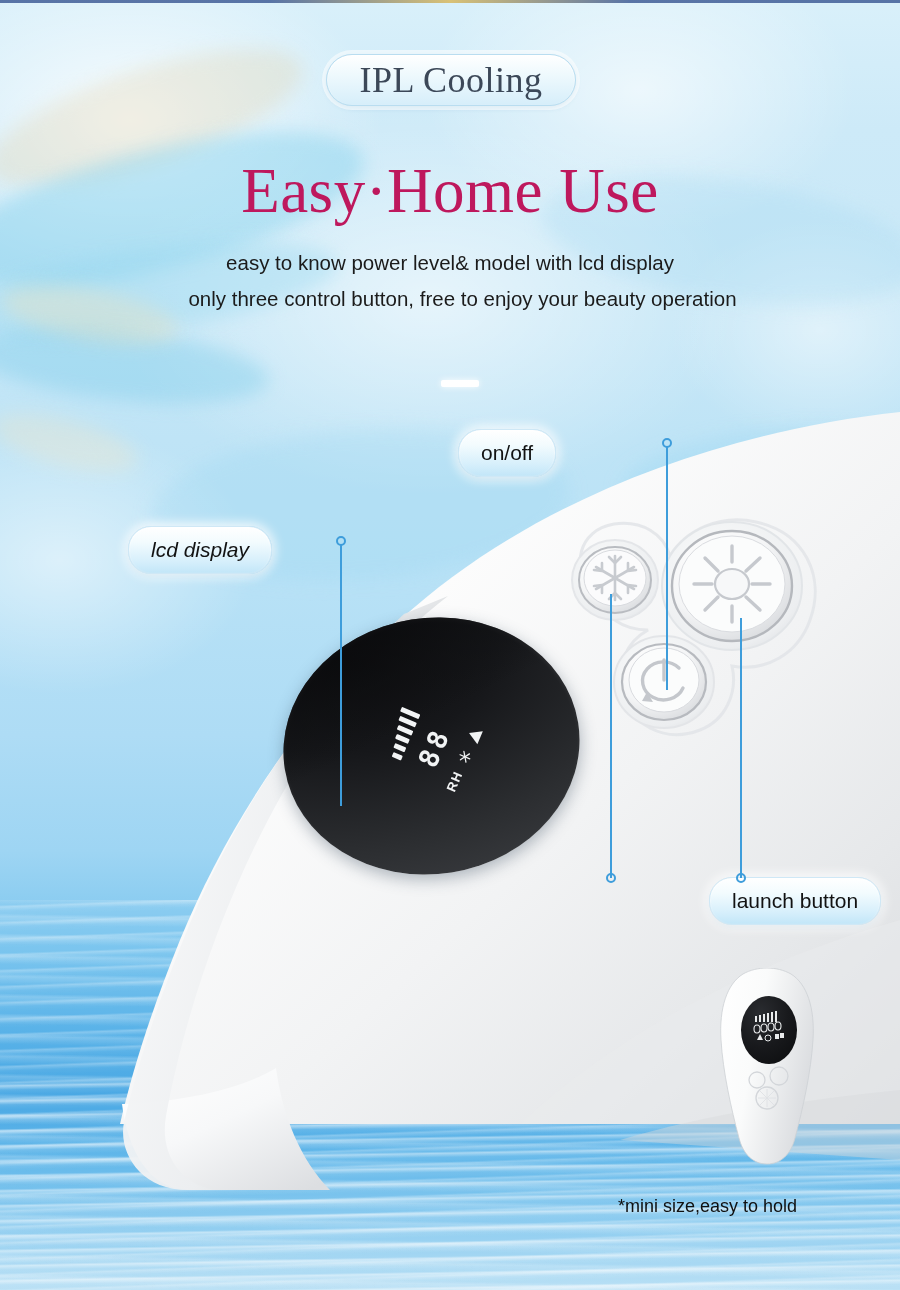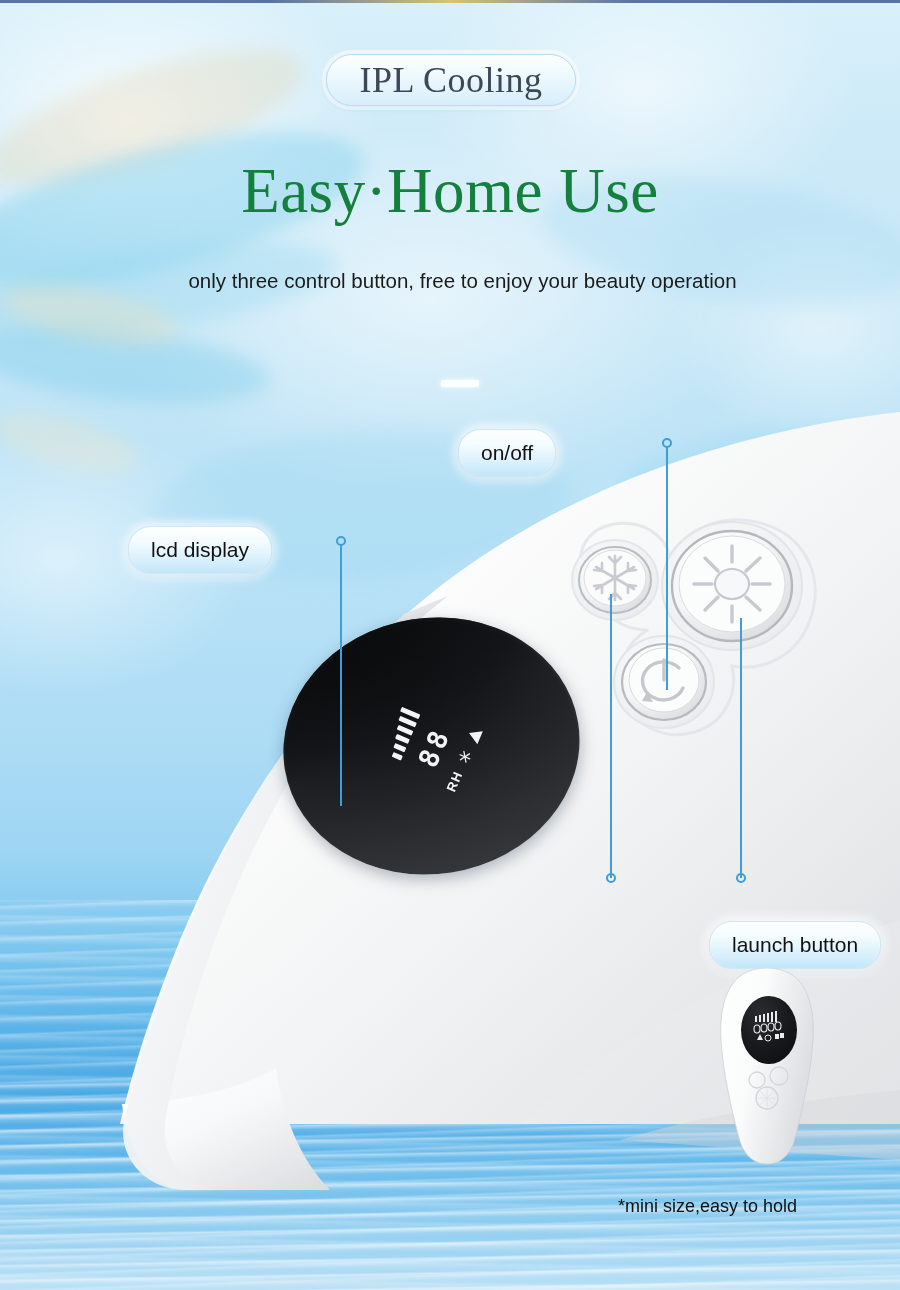--- a/index.html
+++ b/index.html
@@ -88,28 +88,28 @@
     border:1px solid #b9ddf0;
     box-shadow:0 0 0 4px rgba(255,255,255,.55), 0 2px 5px rgba(80,140,180,.25), inset 0 1px 2px #fff;
     display:flex;align-items:center;justify-content:center;
   }
   .badge span{
     font-family:"Liberation Serif",serif;font-size:36px;color:#3c4858;letter-spacing:.5px;
   }
   .title{
     position:absolute;left:0;right:0;top:160px;text-align:center;
     font-family:"Liberation Serif",serif;font-size:63px;line-height:1;
-    color:#15803d;letter-spacing:.5px;
+    color:#be185d;letter-spacing:.5px;
   }
   .sub1,.sub2{
     position:absolute;left:0;right:0;text-align:center;
     font-size:20.5px;color:#1b1b1b;
   }
   .sub1{top:251px;}
-  .sub2{top:269px;padding-left:25px;}
+  .sub2{top:287px;padding-left:25px;}
   .dash{position:absolute;left:441px;top:380px;width:38px;height:7px;
     background:#ffffff;border-radius:2px;box-shadow:0 0 6px rgba(255,255,255,.9);}
 
   
   .device{position:absolute;left:0;top:400px;width:900px;height:790px;}
   .device svg{display:block;}
 
   
   .lcd{
     position:absolute;left:283px;top:618px;width:297px;height:256px;
@@ -174,20 +174,21 @@
   <div class="wisp w9"></div>
   <div class="wisp w8"></div>
   <div class="water"></div>
   <div class="water2"></div>
   <div class="topline"></div>
 
   <div class="badge">
     <span>IPL Cooling</span>
   </div>
   <div class="title">Easy·Home Use</div>
+  <div class="sub1">easy to know power level&amp; model with lcd display</div>
   <div class="sub2">only three  control button, free to enjoy your beauty operation</div>
   <div class="dash"></div>
 
   <div class="device">
     <svg width="900" height="790" viewBox="0 0 900 790">
       <defs>
         <linearGradient id="bodyG" x1="0" y1="0" x2="1" y2="1">
           <stop offset="0%" stop-color="#ffffff"></stop>
           <stop offset="30%" stop-color="#fdfdfd"></stop>
           <stop offset="58%" stop-color="#f2f3f4"></stop>
@@ -305,42 +306,42 @@
               <line x1="4" y1="6" x2="16" y2="14"></line>
               <line x1="4" y1="14" x2="16" y2="6"></line>
             </g>
           </svg>
           <span class="tri"></span>
         </div>
       </div>
     </div>
   </div>
 
-  <div class="pill" style="left:128px;top:526px;">
+  <div class="pill" style="left:128px;top:526px;font-style:italic;">
     <span>lcd display</span>
   </div>
   <div class="leader" style="left:340px;top:536px;height:270px;">
     <span class="dot"></span>
     <span class="ln" style="height:262px;top:8px;"></span>
   </div>
 
   <div class="pill" style="left:458px;top:429px;">
     <span>on/off</span>
   </div>
   <div class="leader" style="left:666px;top:438px;height:250px;">
     <span class="dot"></span>
     <span class="ln" style="height:244px;top:8px;"></span>
   </div>
 
   <div class="leader up" style="left:610px;top:594px;height:284px;">
     <span class="dot"></span>
     <span class="ln" style="height:284px;"></span>
   </div>
 
-  <div class="pill" style="left:709px;top:877px;margin-top:44px;">
+  <div class="pill" style="left:709px;top:877px;">
     <span>launch button</span>
   </div>
   <div class="leader up" style="left:740px;top:618px;height:260px;">
     <span class="dot"></span>
     <span class="ln" style="height:260px;"></span>
   </div>
 
   <div class="mini">
     <svg width="108" height="200" viewBox="0 0 108 200">
       <defs>

